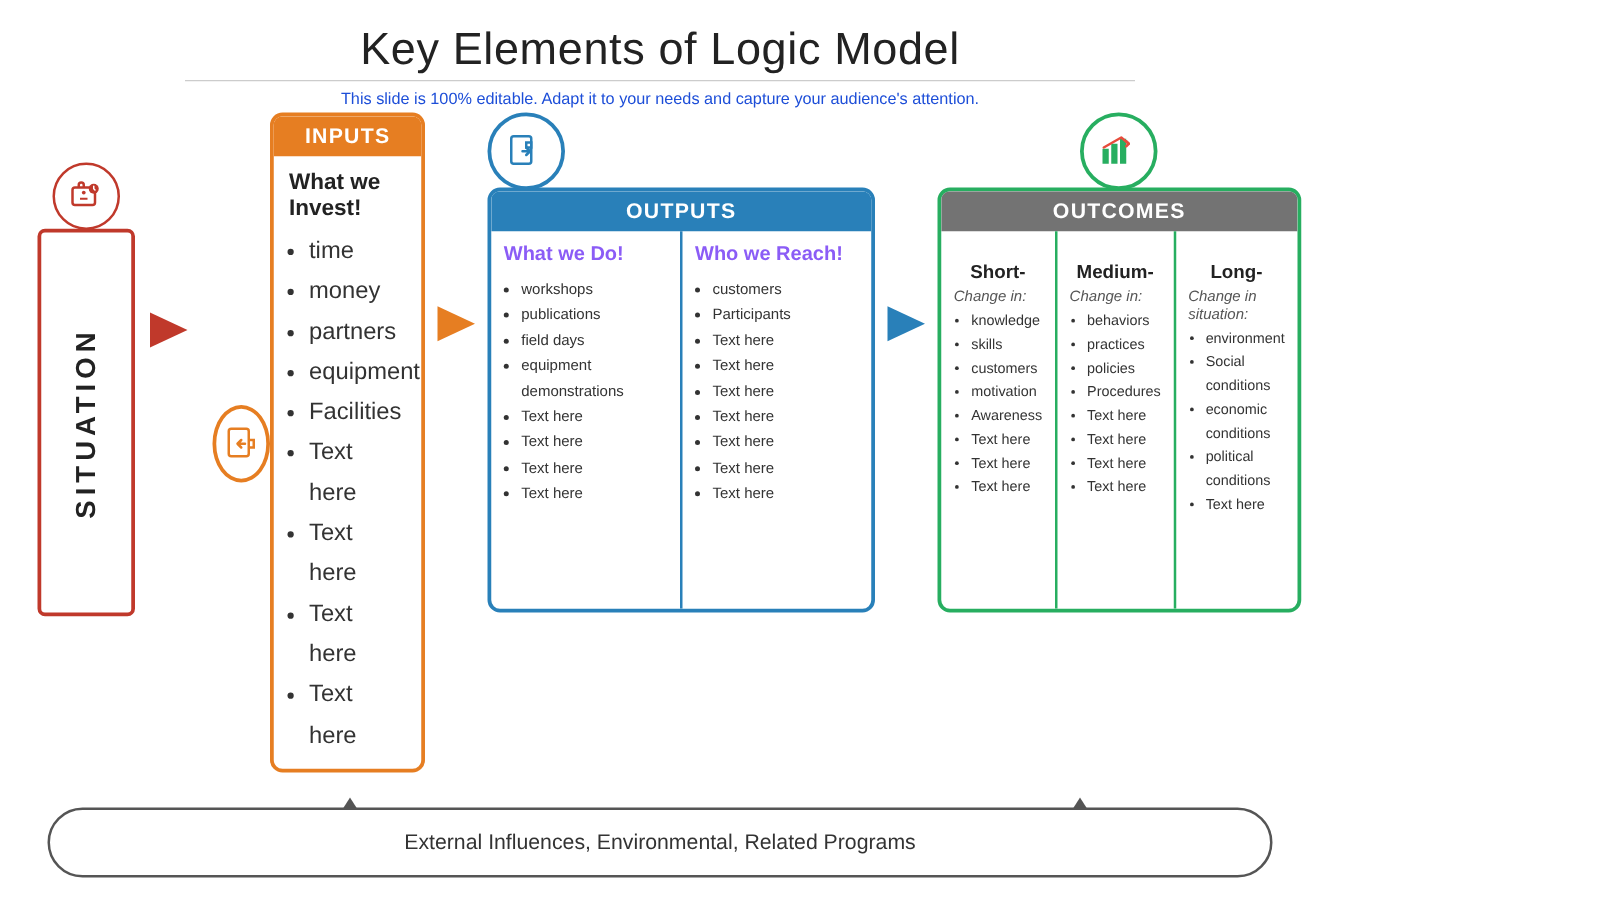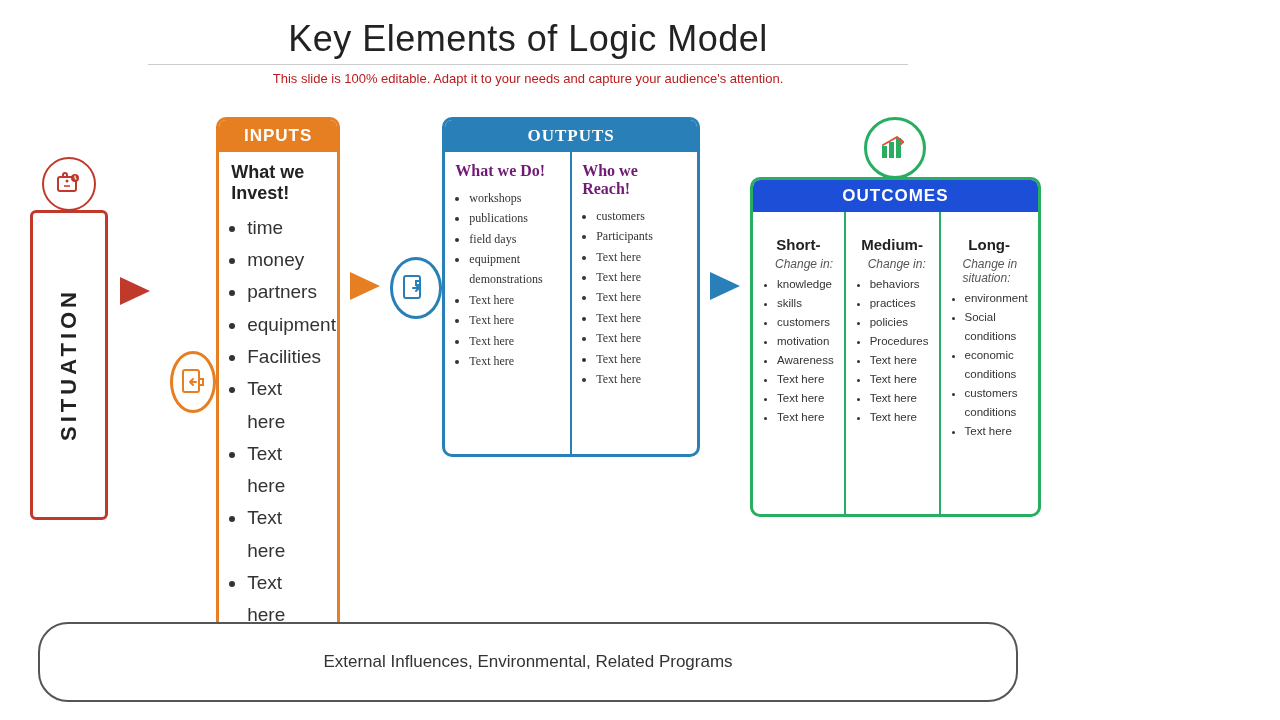--- a/index.html
+++ b/index.html
@@ -30,22 +30,22 @@
 
     .title-line {
       width: 760px;
       height: 1px;
       background: #ccc;
       margin-bottom: 6px;
     }
 
     .subtitle {
       font-size: 13px;
-      color: #b91c1c;
-      margin-bottom: 31px;
+      color: #1d4ed8;
+      margin-bottom: 4px;
     }
 
     .main-content {
       display: flex;
       flex-direction: row;
       align-items: flex-start;
       gap: 10px;
       width: 100%;
       flex: 1;
       position: relative;
@@ -186,24 +186,22 @@
       width: 0;
       height: 0;
       border-top: 14px solid transparent;
       border-bottom: 14px solid transparent;
       border-left: 30px solid #e67e22;
     }
 
     
     .outputs-col {
       display: flex;
-      flex-direction: row;
-      align-items: center;
+      flex-direction: column;
       width: 310px;
-      font-family: Liberation Serif, serif;
     }
 
     .outputs-icon-circle {
       width: 62px;
       height: 62px;
       border-radius: 50%;
       border: 3px solid #2980b9;
       background: #fff;
       display: flex;
       align-items: center;
@@ -244,21 +242,21 @@
       padding: 10px 10px;
     }
 
     .outputs-inner-left {
       border-right: 2px solid #2980b9;
     }
 
     .outputs-inner-left h3, .outputs-inner-right h3 {
       font-size: 16px;
       font-weight: 600;
-      color: #701a75;
+      color: #8b5cf6;
       margin-bottom: 8px;
     }
 
     .outputs-inner-left ul, .outputs-inner-right ul {
       list-style: disc;
       padding-left: 14px;
       font-size: 12px;
       color: #333;
       line-height: 1.7;
     }
@@ -305,21 +303,21 @@
       min-height: 340px;
       border: 3px solid #27ae60;
       border-radius: 10px;
       background: #fff;
       display: flex;
       flex-direction: column;
       overflow: hidden;
     }
 
     .outcomes-header {
-      background: #1d4ed8;
+      background: #737373;
       color: #fff;
       font-size: 17px;
       font-weight: 700;
       text-align: center;
       padding: 6px 4px;
       letter-spacing: 1px;
     }
 
     .outcomes-inner {
       display: flex;
@@ -342,21 +340,20 @@
       color: #222;
       margin-bottom: 4px;
       text-align: center;
     }
 
     .outcomes-section .change-in {
       font-size: 12px;
       font-style: italic;
       color: #555;
       margin-bottom: 4px;
-      margin-left: 12px;
     }
 
     .outcomes-section ul {
       list-style: disc;
       padding-left: 14px;
       font-size: 11.5px;
       color: #333;
       line-height: 1.65;
     }
 
@@ -370,21 +367,21 @@
       position: relative;
       height: 68px;
     }
 
     .bottom-bar {
       width: 980px;
       border: 2px solid #555;
       border-radius: 30px;
       background: #fff;
       text-align: center;
-      padding: 28px 20px;
+      padding: 16px 20px;
       font-size: 17px;
       color: #333;
       position: absolute;
       bottom: 0;
     }
 
     .bottom-arrow-left {
       position: absolute;
       left: 236px;
       bottom: 42px;
@@ -567,21 +564,21 @@
             </ul>
           </div>
 
           <div class="outcomes-section">
             <h3>Long-</h3>
             <div class="change-in">Change in situation:</div>
             <ul>
               <li>environment</li>
               <li>Social conditions</li>
               <li>economic conditions</li>
-              <li>customers conditions</li>
+              <li>political conditions</li>
               <li>Text here</li>
             </ul>
           </div>
 
         </div>
       </div>
     </div>
 
   </div>
 

